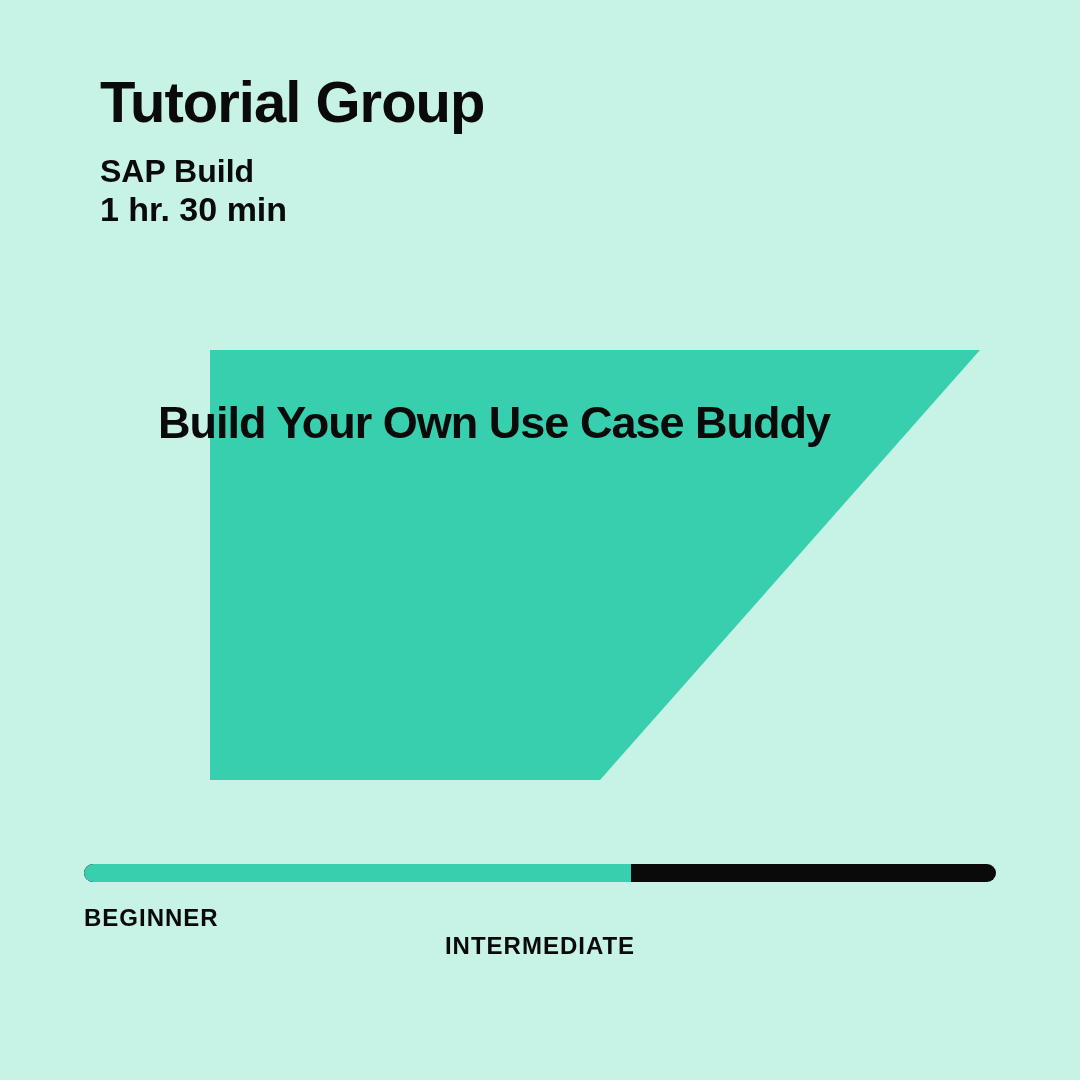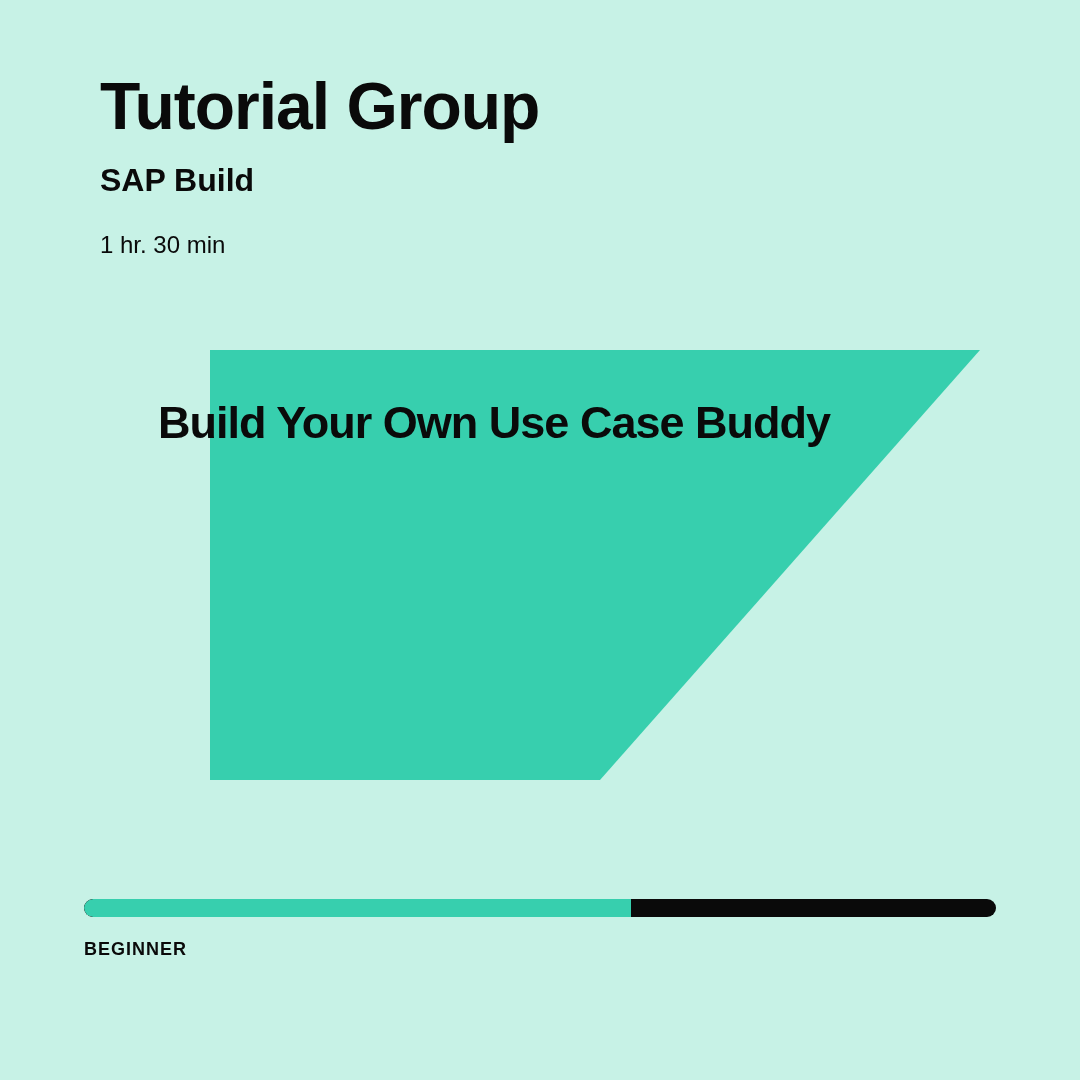--- a/index.html
+++ b/index.html
@@ -11,33 +11,32 @@
     color: #0a0a0a;
     position: relative;
     overflow: hidden;
   }
   .header {
     position: absolute;
     top: 68px;
     left: 100px;
   }
   .header h1 {
-    font-size: 66px;
+    font-size: 58px;
     font-weight: 800;
     letter-spacing: -1px;
     margin-bottom: 18px;
   }
   .header .subtitle {
     font-size: 32px;
     font-weight: 700;
   }
   .header .duration {
-    font-size: 24px;
-    font-weight: 400;
-    margin-top: 32px;
+    font-size: 34px;
+    font-weight: 700;
   }
   .shape-wrap {
     position: absolute;
     top: 350px;
     left: 210px;
     width: 770px;
     height: 430px;
   }
   .trapezoid {
     position: absolute;
@@ -75,21 +74,21 @@
     left: 0;
     top: 0;
     bottom: 0;
     background: #37cfae;
     border-radius: 10px 0 0 10px;
   }
   .level-labels {
     display: flex;
     justify-content: space-between;
     margin-top: 22px;
-    font-size: 18px;
+    font-size: 24px;
     font-weight: 800;
     letter-spacing: 1px;
     flex-direction: column;
   }
   .level-labels .mid { text-align: center; }
   .level-labels .right { text-align: right; }
 </style>
 </head>
 <body>
 
@@ -106,14 +105,15 @@
 </div>
 
 <div class="course-title">Build Your Own Use Case Buddy</div>
 
 <div class="level-bar-wrap">
   <div class="level-bar">
     <div class="level-bar-fill" style="width:60%"></div>
   </div>
   <div class="level-labels">
     <div>BEGINNER</div>
+    <div class="mid">INTERMEDIATE</div>
   </div>
 </div>
 
 </body></html>

